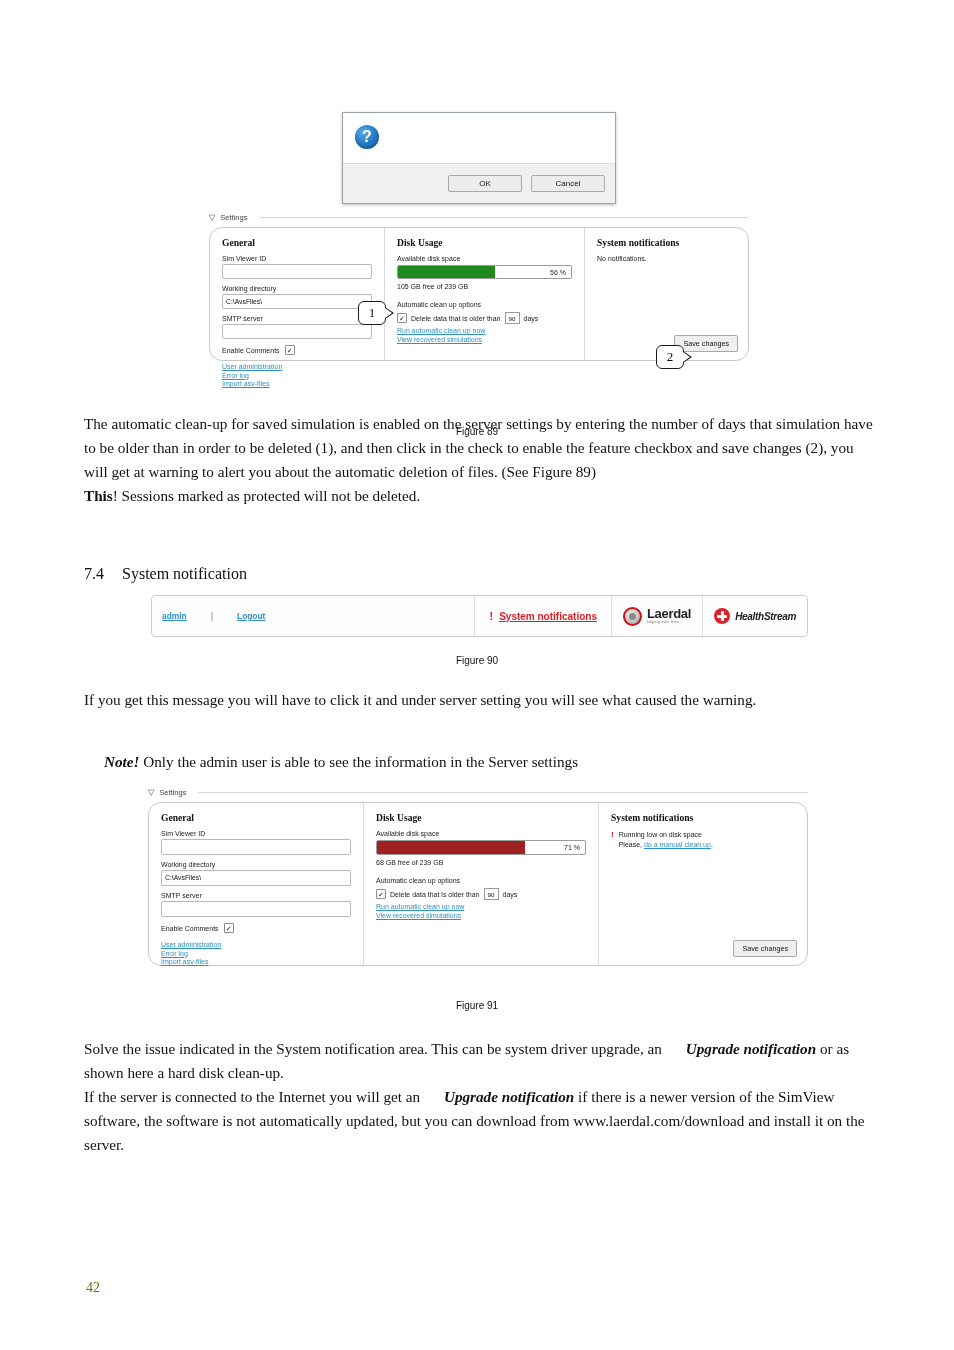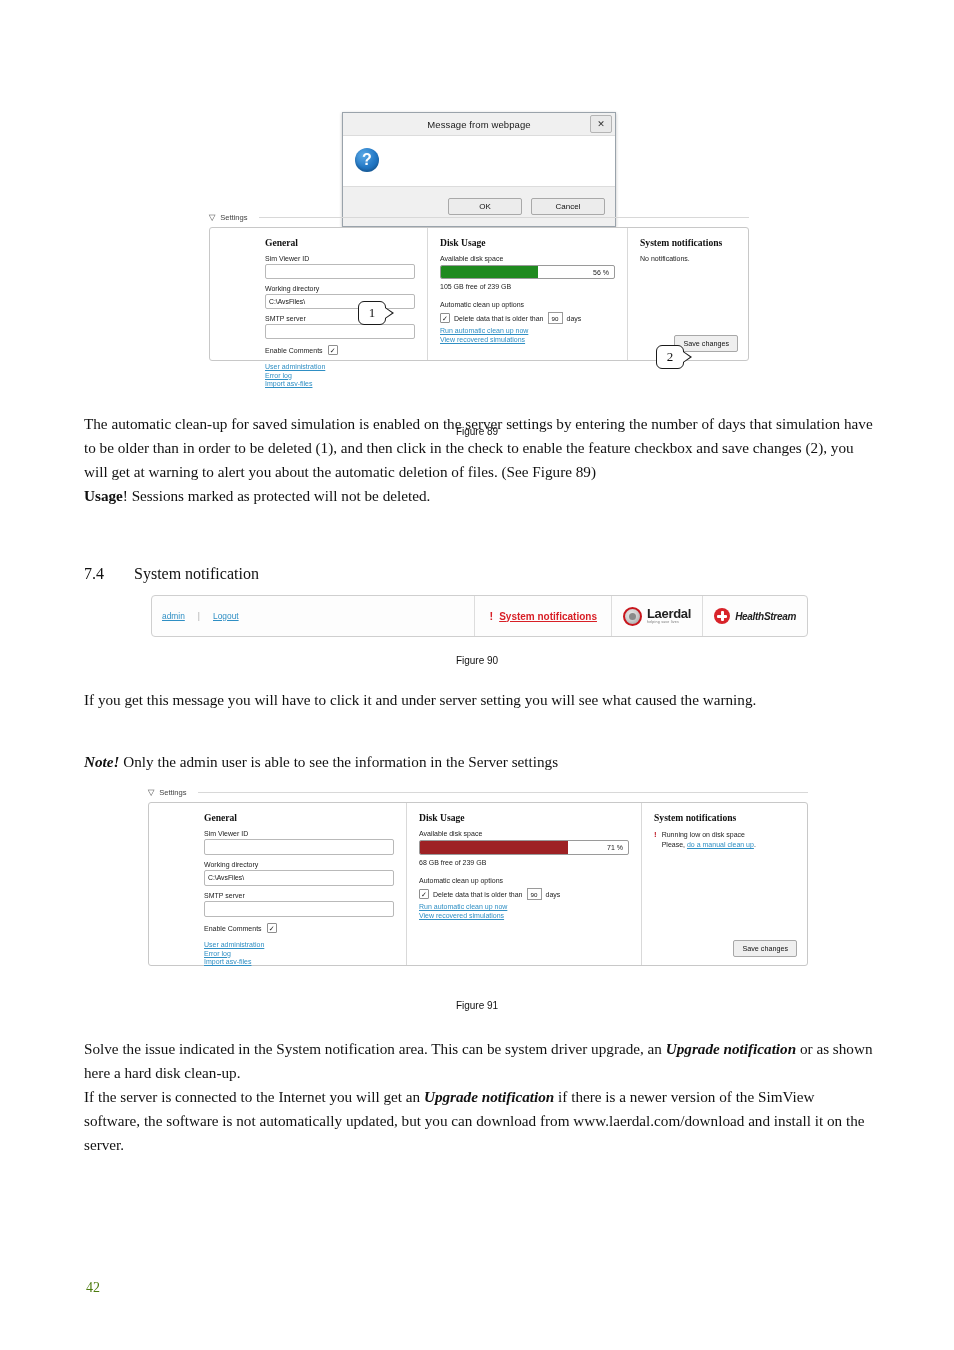--- a/index.html
+++ b/index.html
@@ -68,22 +68,22 @@
     font-size:8px;color:#555;font-family:"Liberation Sans",sans-serif;
     transform:scaleX(1.1);
   }
   .settings-head-label{
     font-family:"Liberation Sans",sans-serif;font-size:7.6px;color:#444;
   }
   .settings-head-rule{
     flex:1;height:1px;background:#d8d8d8;margin-left:6px;
   }
   .settings-box{
-    border:1px solid #c8c8c8;border-radius:3px;background:#fff;
-    display:flex;position:relative;padding-left:43px;
+    border:1px solid #c8c8c8;border-radius:13px;background:#fff;
+    display:flex;position:relative;
   }
   .col{padding:9px 12px 9px 12px;position:relative;}
   .col-general{width:150px;border-right:1px solid #d9d9d9;}
   .col-disk{width:175px;border-right:1px solid #d9d9d9;}
   .col-notif{flex:1;}
   .col-h{
     font-family:"Liberation Serif",serif;font-weight:bold;font-size:9.6px;
     color:#111;margin-bottom:7px;
   }
   .fld-label{
@@ -158,21 +158,21 @@
     border-left:9px solid #1a1a1a;
   }
 
   
   .fig90{
     position:absolute;left:151px;top:595px;width:655px;height:40px;
     border:1px solid #cfcfcf;border-radius:4px;background:#fdfdfd;
     display:flex;align-items:stretch;
   }
   .f90-left{
-    display:flex;align-items:center;gap:13px;padding-left:10px;flex:1;
+    display:flex;align-items:center;gap:24px;padding-left:10px;flex:1;font-weight:bold;
   }
   .f90-lnk{
     font-family:"Liberation Sans",sans-serif;font-size:8.4px;color:#2f8fc4;
     text-decoration:underline;cursor:pointer;
   }
   .f90-sep{color:#aaa;font-family:"Liberation Sans",sans-serif;font-size:8.4px;}
   .f90-notif{
     display:flex;align-items:center;gap:6px;padding:0 14px;
     border-left:1px solid #ddd;
   }
@@ -224,38 +224,34 @@
     position:absolute;width:954px;text-align:center;
     font-family:"Liberation Sans",sans-serif;font-size:10px;color:#111;
   }
   .para{
     position:absolute;left:84px;width:790px;
     font-family:"Liberation Serif",serif;font-size:15.2px;line-height:24px;color:#111;
   }
   .h2{
     position:absolute;left:84px;
     font-family:"Liberation Serif",serif;font-size:16px;color:#111;
-    display:flex;gap:30px;
+    display:flex;gap:18px;
   }
   .pageno{
     position:absolute;left:86px;top:1280px;
     font-family:"Liberation Serif",serif;font-size:14px;color:#4d7c0f;
   }
-  b.bi{font-weight:bold;font-style:italic;}
+  b.bi{font-weight:bold;font-style:italic;margin-left:20px;}
 </style>
 </head>
 <body>
 
 <div class="page">
 
   <div class="fig89-dialog">
-    <div class="dlg-titlebar">
-      <span class="dlg-title">Message from webpage</span>
-      <span class="dlg-close">✕</span>
-    </div>
     <div class="dlg-body">
       <span class="dlg-qicon">?</span>
     </div>
     <div class="dlg-footer">
       <div class="dlg-btn">OK</div>
       <div class="dlg-btn">Cancel</div>
     </div>
   </div>
 
   <div class="settings-wrap" style="left:209px;top:213px;width:540px;">
@@ -310,21 +306,21 @@
     </div>
 
     <div class="callout" style="left:149px;top:88px;">1</div>
     <div class="callout" style="left:447px;top:132px;">2</div>
   </div>
 
   <div class="caption" style="top:395px;margin-top:31px;">Figure 89</div>
 
   <div class="para" style="top:412px;">
     <span>The automatic clean-up for saved simulation is enabled on the server settings by entering the number of days that simulation have to be older than in order to be deleted (1), and then click in the check to enable the feature checkbox and save changes (2), you will get at warning to alert you about the automatic deletion of files. (See Figure 89)</span><br>
-    <b>Usage</b><span>! Sessions marked as protected will not be deleted.</span>
+    <b>This</b><span>! Sessions marked as protected will not be deleted.</span>
   </div>
 
   <div class="h2" style="top:565px;">
     <span>7.4</span>
     <span>System notification</span>
   </div>
 
   <div class="fig90">
     <div class="f90-left">
       <a class="f90-lnk">admin</a>

